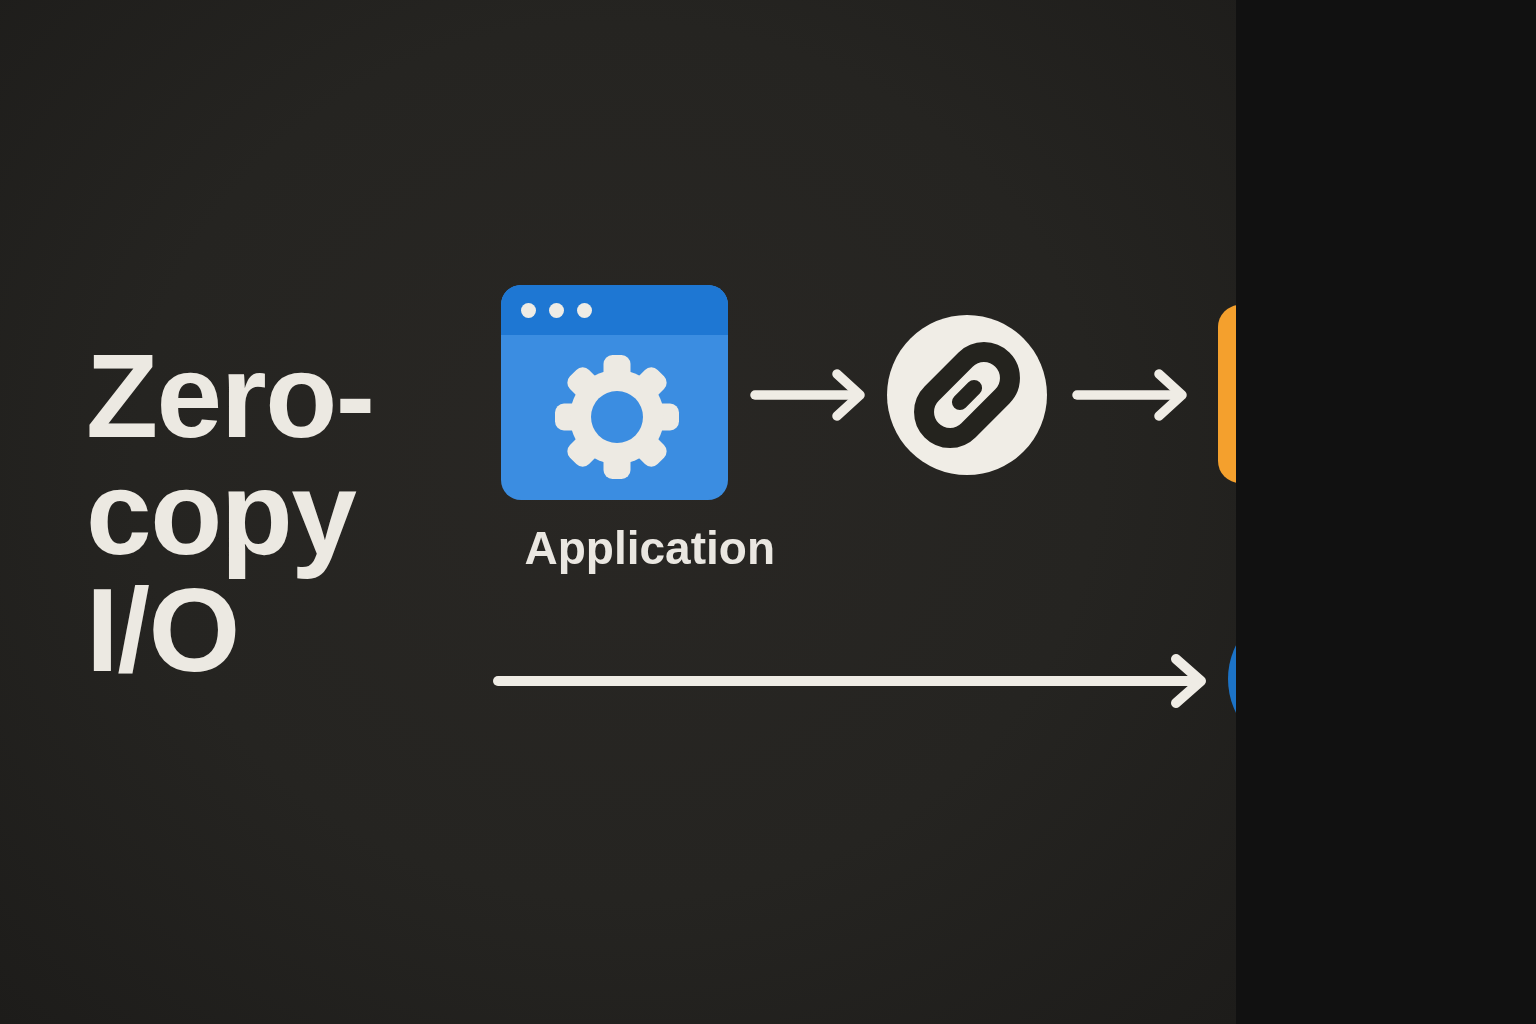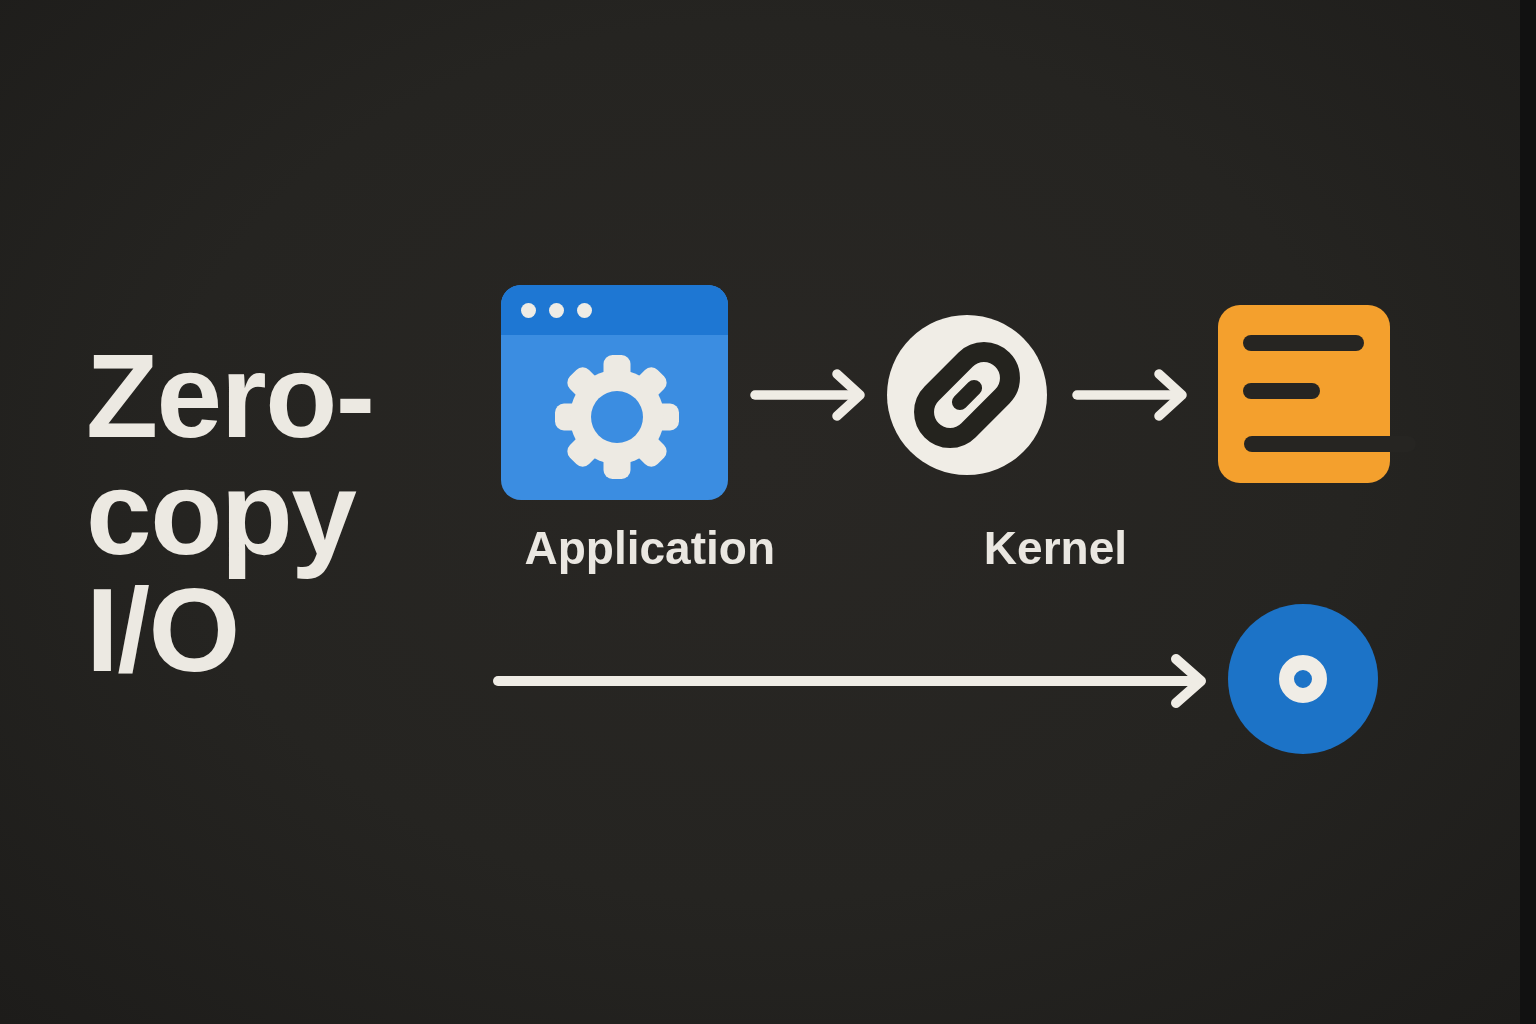--- a/index.html
+++ b/index.html
@@ -1,17 +1,17 @@
 <!DOCTYPE html>
 <html><head>
 <meta charset="utf-8">
 <style>
   html,body{margin:0;padding:0;background:#111;}
   .stage{
-    position:relative;width:1520px;height:1024px;overflow:hidden;
+    position:relative;width:1236px;height:1024px;overflow:hidden;
     background:radial-gradient(ellipse at 50% 45%, #292724 0%, #252421 55%, #1d1c1a 100%);
     font-family:"Liberation Sans", sans-serif;
   }
   .title{
     position:absolute;left:86px;top:338px;margin:0;
     font-size:118px;line-height:117px;font-weight:700;letter-spacing:-1.5px;
     color:#ECE9E2;white-space:pre-line;
   }
   .node-label{
     position:absolute;width:320px;height:54px;line-height:54px;text-align:right;
@@ -86,21 +86,20 @@
     </g>
   </svg>
 
   <svg class="kernel-svg" width="160" height="160" viewBox="0 0 160 160">
     <circle cx="80" cy="80" r="80" fill="#F0EDE6"></circle>
     <g transform="rotate(-45 80 80)">
       <rect x="30" y="54" width="100" height="52" rx="26" fill="none" stroke="#24231E" stroke-width="20"></rect>
       <rect x="62" y="72" width="36" height="16" rx="8" fill="#24231E"></rect>
     </g>
   </svg>
-  <div class="node-label" style="left:807px;top:521px;">Kernel</div>
 
   <svg class="arrow-svg" style="left:1072px;top:369px;" width="116" height="52" viewBox="0 0 116 52">
     <g stroke="#EFECE5" stroke-width="9.5" fill="none" stroke-linecap="round" stroke-linejoin="round">
       <path d="M5 26 H101"></path>
       <path d="M87 5 L110 26 L87 47"></path>
     </g>
   </svg>
 
   <div class="mem-square">
     <div class="mem-line mem-line1"></div>

